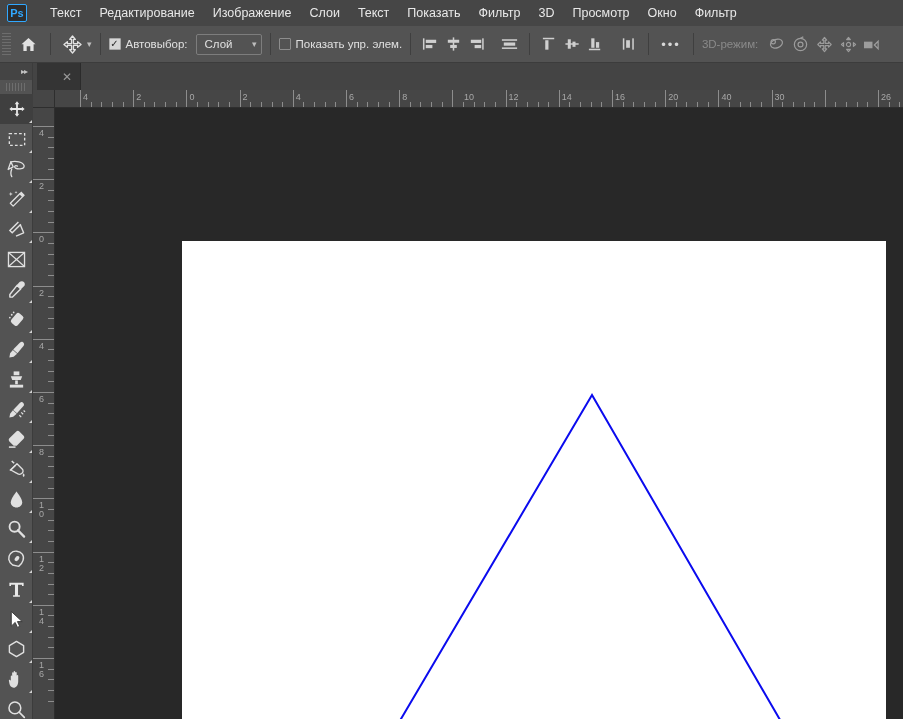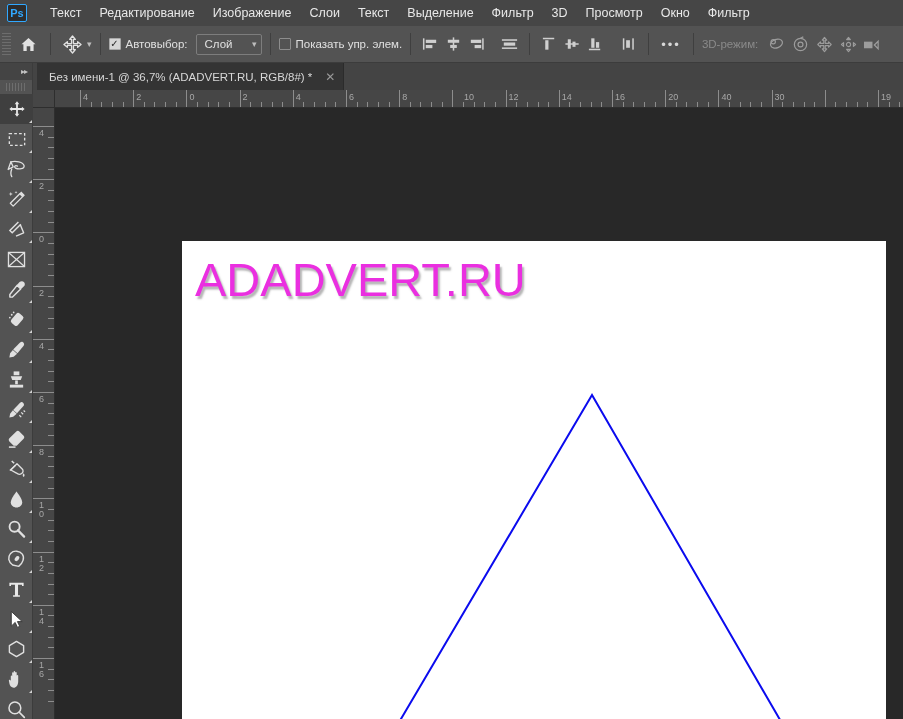--- a/index.html
+++ b/index.html
@@ -163,21 +163,21 @@
 
 <div id="app">
 
   <div class="menubar">
     <div class="ps-logo">Ps</div>
     <div class="menu-item">Текст</div>
     <div class="menu-item">Редактирование</div>
     <div class="menu-item">Изображение</div>
     <div class="menu-item">Слои</div>
     <div class="menu-item">Текст</div>
-    <div class="menu-item">Выделение</div>
+    <div class="menu-item">Показать</div>
     <div class="menu-item">Фильтр</div>
     <div class="menu-item">3D</div>
     <div class="menu-item">Просмотр</div>
     <div class="menu-item">Окно</div>
     <div class="menu-item">Фильтр</div>
   </div>
 
   <div class="optionsbar">
     <div class="grip"></div>
 
@@ -307,21 +307,20 @@
     <div class="icon3d">
       <svg width="20" height="17" viewBox="0 0 21 18">
         <rect x="2" y="6" width="9" height="7" fill="#9c9c9c"></rect>
         <path d="M13 9.5 L17 5.5 L17 13.5 Z" fill="none" stroke="#9c9c9c" stroke-width="1.3"></path>
       </svg>
     </div>
   </div>
 
   <div class="tabbar">
     <div class="doctab">
-      <span class="doctab-title">Без имени-1 @ 36,7% (ADADVERT.RU, RGB/8#) *</span>
       <span class="doctab-close">✕</span>
     </div>
   </div>
 
   <div class="toolpanel">
     <div class="tp-collapse">▸▸</div>
     <div class="tp-grip"></div>
 
     <div class="tool sel">
       <svg width="18" height="18" viewBox="0 0 20 20">
@@ -580,21 +579,21 @@
       <div class="rtick" style="left: 737.88px; top: 12px; width: 1px; height: 6px;"></div>
       <div class="rtick" style="left: 748.52px; top: 12px; width: 1px; height: 6px;"></div>
       <div class="rtick" style="left: 759.16px; top: 12px; width: 1px; height: 6px;"></div>
       <div class="rtick" style="left: 769.8px; top: 0px; width: 1px; height: 18px;"></div>
       <div class="rlabel" style="left: 787px; top: 3px; margin-top: 20px;">24</div>
       <div class="rtick" style="left: 780.44px; top: 12px; width: 1px; height: 6px;"></div>
       <div class="rtick" style="left: 791.08px; top: 12px; width: 1px; height: 6px;"></div>
       <div class="rtick" style="left: 801.72px; top: 12px; width: 1px; height: 6px;"></div>
       <div class="rtick" style="left: 812.36px; top: 12px; width: 1px; height: 6px;"></div>
       <div class="rtick" style="left: 823px; top: 0px; width: 1px; height: 18px;"></div>
-      <div class="rlabel" style="left: 826px; top: 3px;">19</div>
+      <div class="rlabel" style="left: 826px; top: 3px;">26</div>
       <div class="rtick" style="left: 833.64px; top: 12px; width: 1px; height: 6px;"></div>
       <div class="rtick" style="left: 844.28px; top: 12px; width: 1px; height: 6px;"></div>
     </div>
   <div class="ruler-v">
       <div class="rtick" style="top: 18px; left: 0px; height: 1px; width: 22px;"></div>
       <div class="rlabel-v" style="top: 21px; left: 4px;">4</div>
       <div class="rtick" style="top: 28.64px; left: 15px; height: 1px; width: 7px;"></div>
       <div class="rtick" style="top: 39.28px; left: 15px; height: 1px; width: 7px;"></div>
       <div class="rtick" style="top: 49.92px; left: 15px; height: 1px; width: 7px;"></div>
       <div class="rtick" style="top: 60.56px; left: 15px; height: 1px; width: 7px;"></div>
@@ -655,20 +654,19 @@
       <div class="rtick" style="top: 550px; left: 0px; height: 1px; width: 22px;"></div>
       <div class="rlabel-v" style="top: 553px; left: 4px; line-height: 9px;">1<br>6</div>
       <div class="rtick" style="top: 560.64px; left: 15px; height: 1px; width: 7px;"></div>
       <div class="rtick" style="top: 571.28px; left: 15px; height: 1px; width: 7px;"></div>
       <div class="rtick" style="top: 581.92px; left: 15px; height: 1px; width: 7px;"></div>
       <div class="rtick" style="top: 592.56px; left: 15px; height: 1px; width: 7px;"></div>
     </div>
 
   <div class="workarea">
     <div class="canvas" style="background: rgb(255, 255, 255);">
-      <div class="wm" style="color: rgb(234, 47, 224);">ADADVERT.RU</div>
       <svg class="shape" width="704" height="478" viewBox="0 0 704 478">
         <polygon id="tri" points="410,154 193,522 623,522" fill="none" stroke="#0b0bee" stroke-width="2"></polygon>
       </svg>
     </div>
   </div>
 
 </div>
 
 </body></html>

